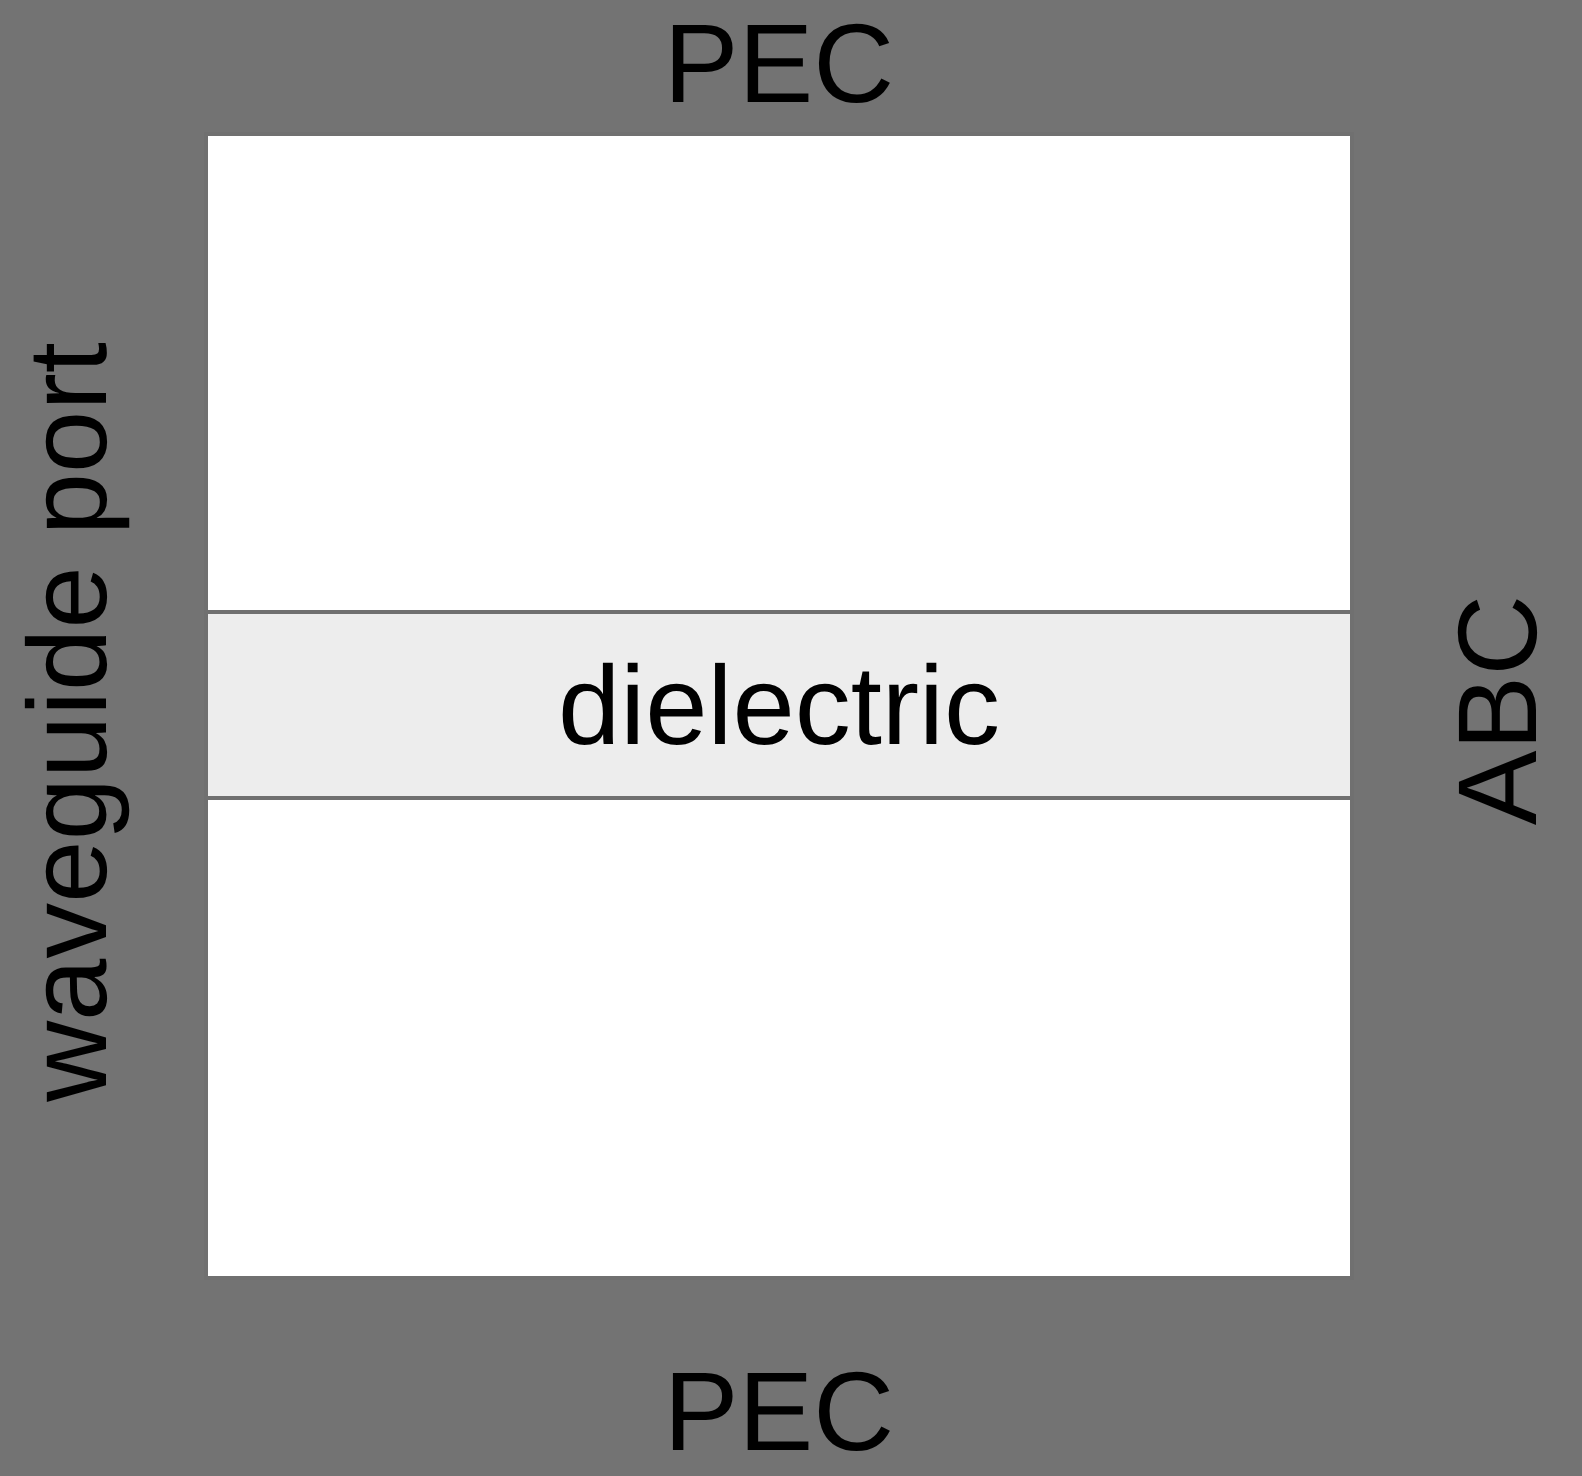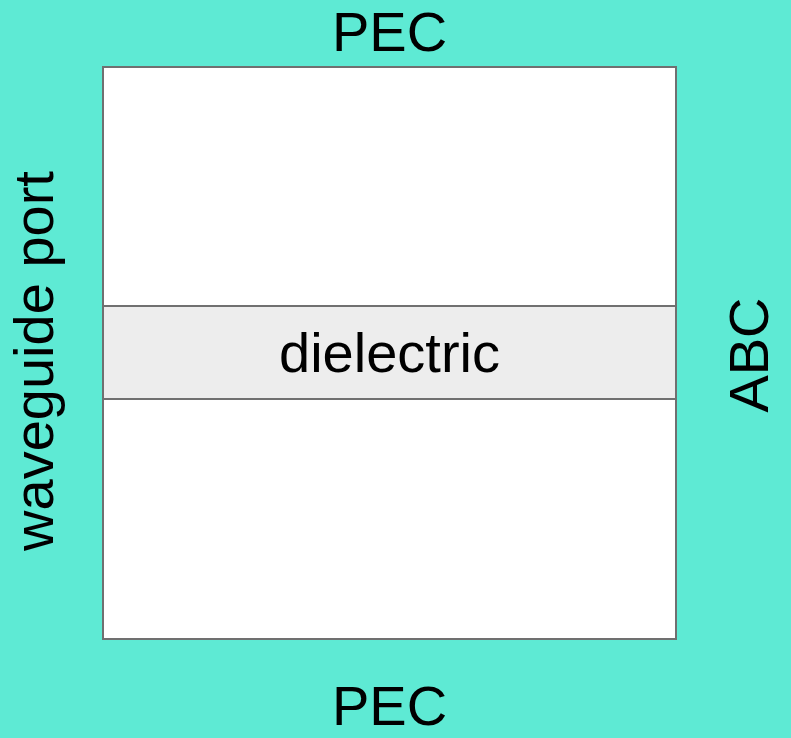--- a/index.html
+++ b/index.html
@@ -4,21 +4,21 @@
 <style>
   html, body {
     margin: 0;
     padding: 0;
     background: #ffffff;
   }
   .canvas {
     position: relative;
     width: 791px;
     height: 738px;
-    background: #5eead4;
+    background: #737373;
     font-family: "Liberation Sans", sans-serif;
     color: #000000;
     overflow: hidden;
   }
   .domain-box {
     position: absolute;
     left: 102px;
     top: 66px;
     width: 575px;
     height: 574px;

